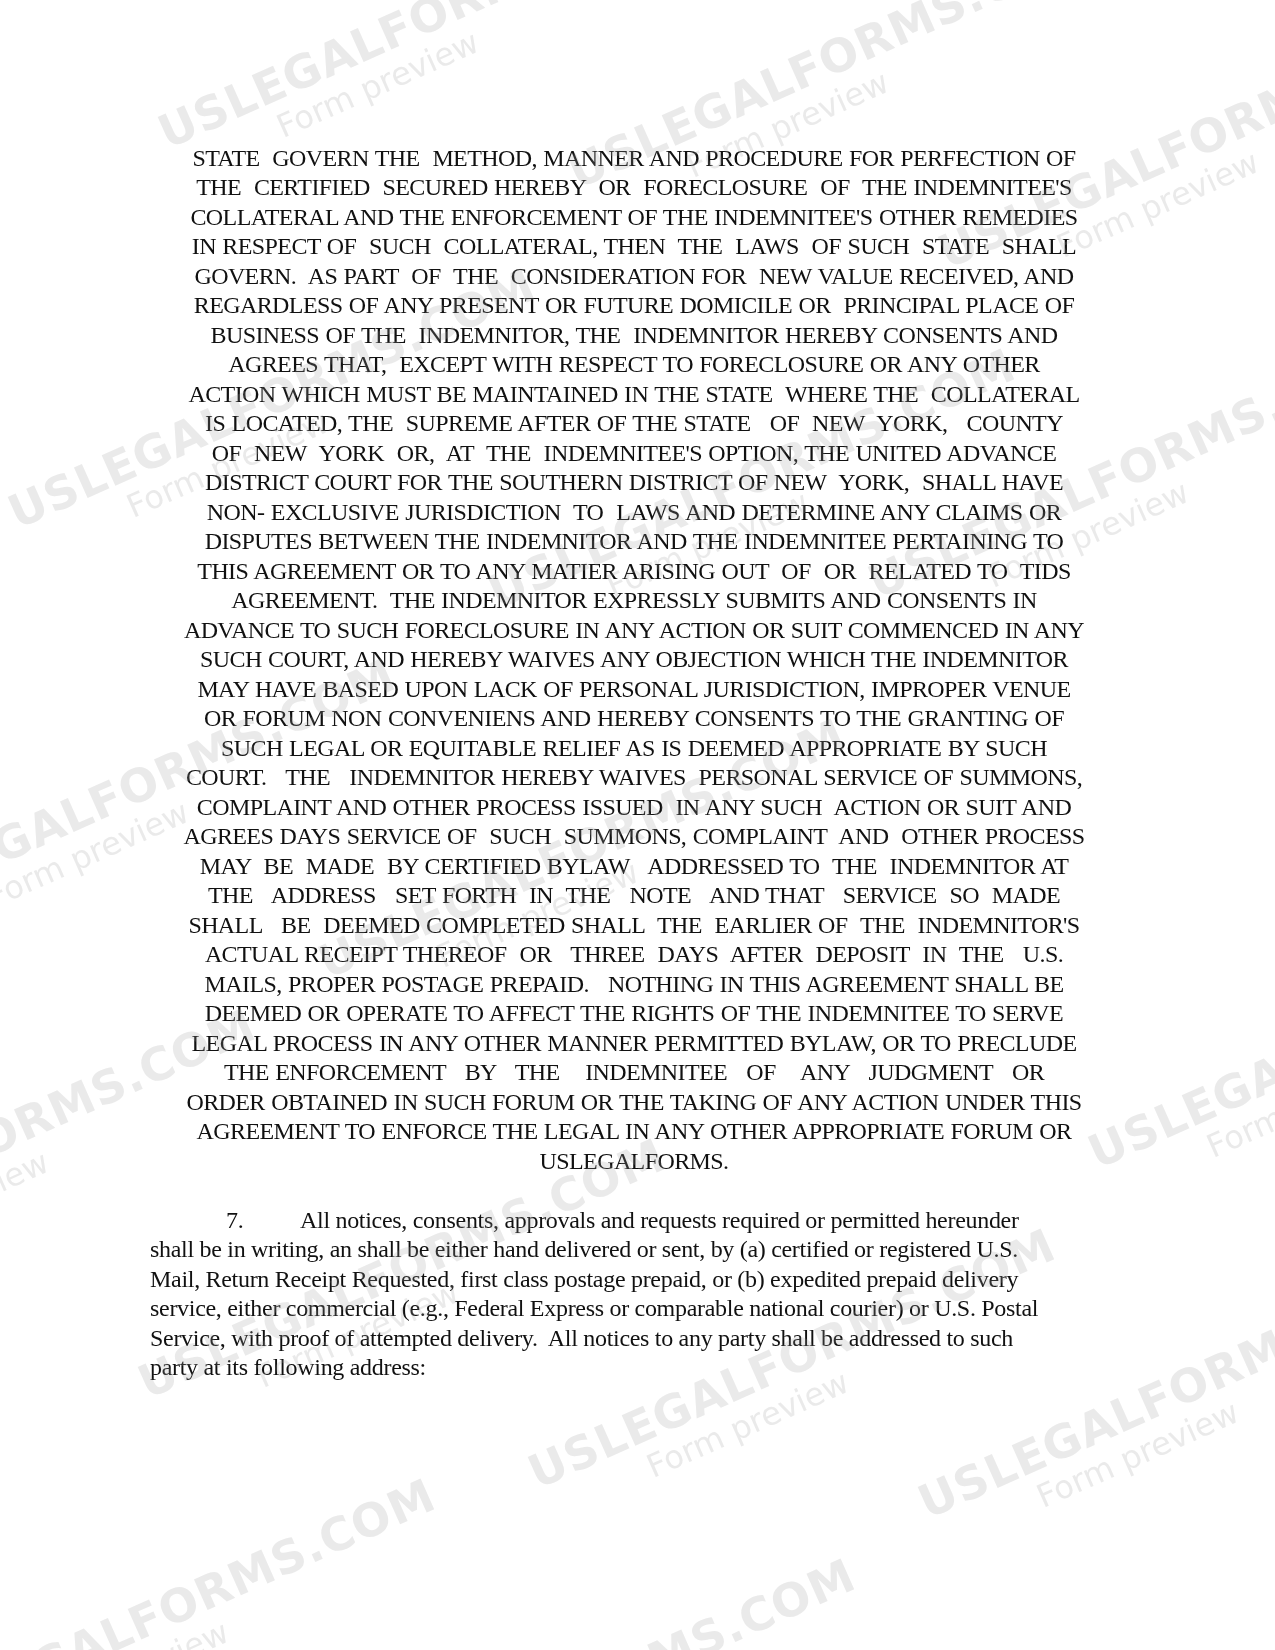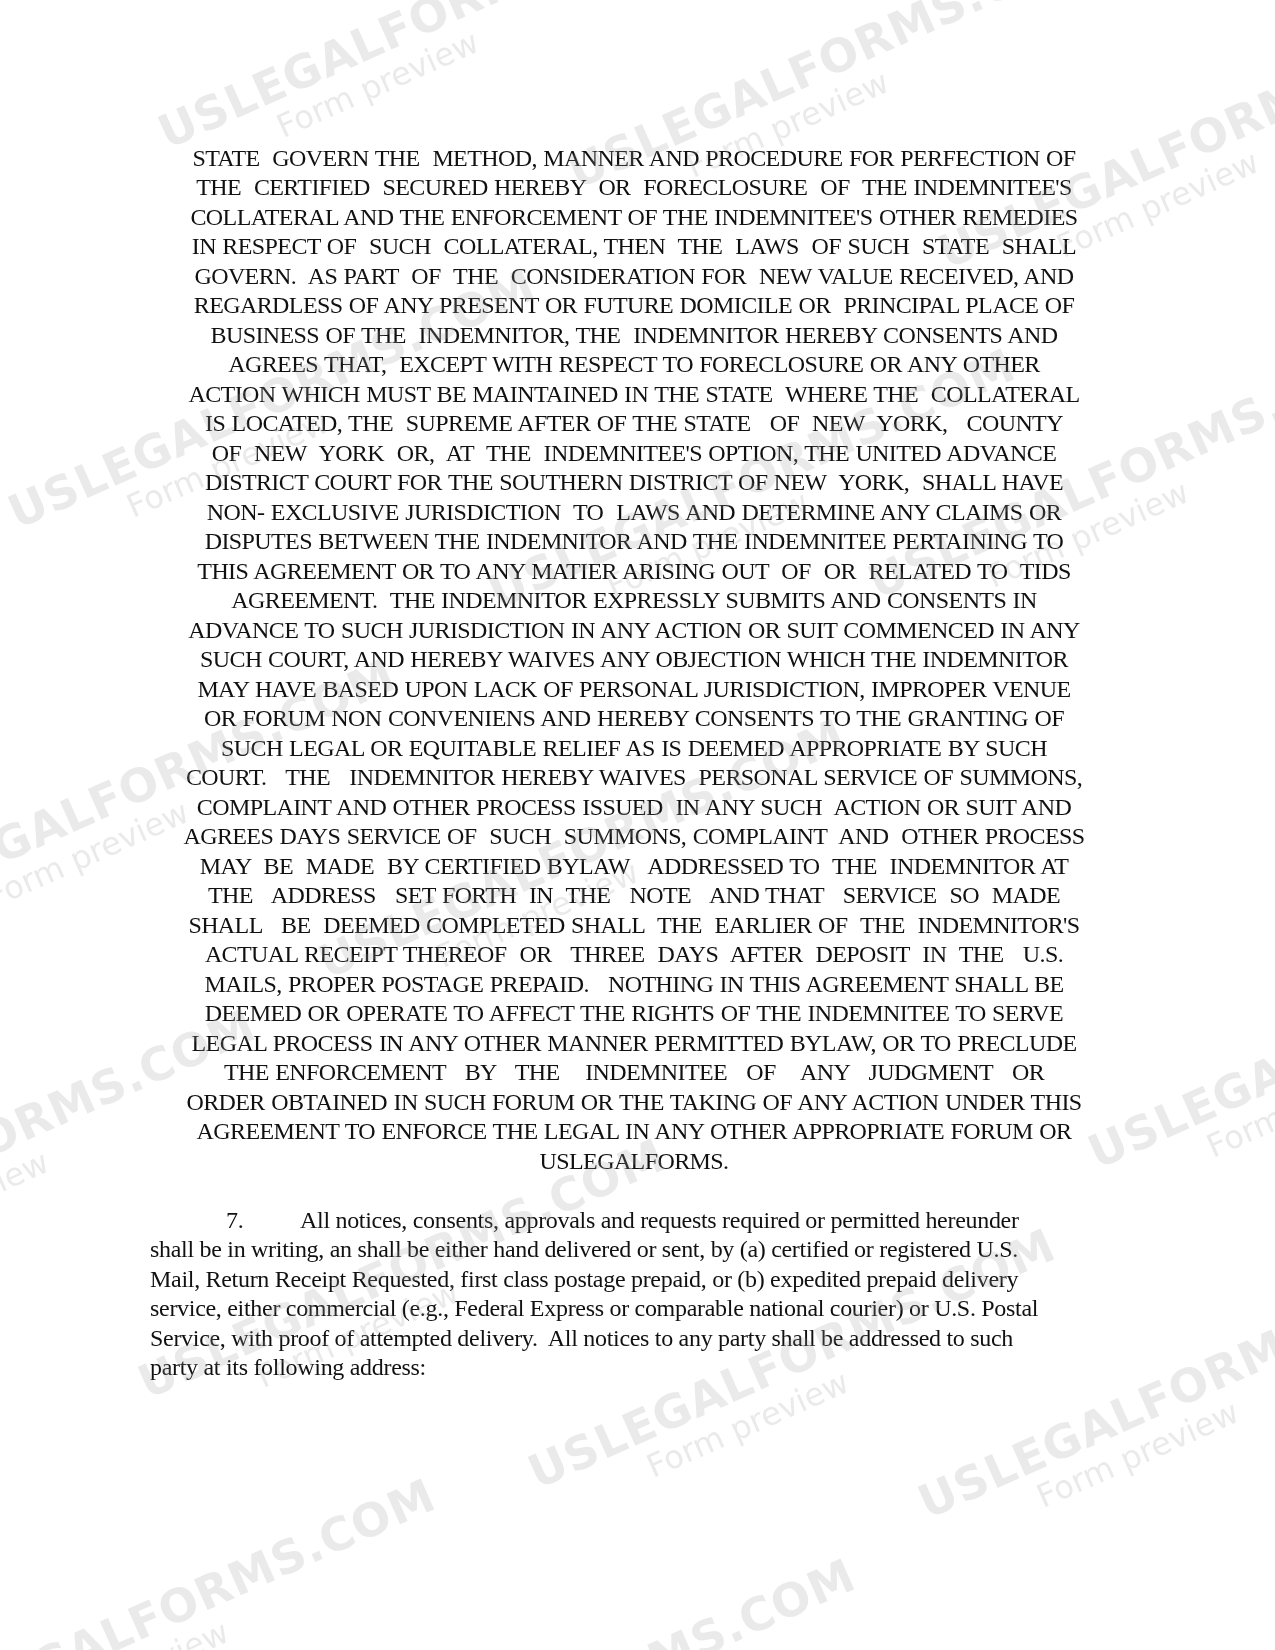--- a/index.html
+++ b/index.html
@@ -44,21 +44,21 @@
     <div class="caps-line" style="top:320px">BUSINESS OF THE  INDEMNITOR, THE  INDEMNITOR HEREBY CONSENTS AND</div>
     <div class="caps-line" style="top:349px">AGREES THAT,  EXCEPT WITH RESPECT TO FORECLOSURE OR ANY OTHER</div>
     <div class="caps-line" style="top:379px">ACTION WHICH MUST BE MAINTAINED IN THE STATE  WHERE THE  COLLATERAL</div>
     <div class="caps-line" style="top:408px">IS LOCATED, THE  SUPREME AFTER OF THE STATE   OF  NEW  YORK,   COUNTY</div>
     <div class="caps-line" style="top:438px">OF  NEW  YORK  OR,  AT  THE  INDEMNITEE'S OPTION, THE UNITED ADVANCE</div>
     <div class="caps-line" style="top:467px">DISTRICT COURT FOR THE SOUTHERN DISTRICT OF NEW  YORK,  SHALL HAVE</div>
     <div class="caps-line" style="top:497px">NON- EXCLUSIVE JURISDICTION  TO  LAWS AND DETERMINE ANY CLAIMS OR</div>
     <div class="caps-line" style="top:526px">DISPUTES BETWEEN THE INDEMNITOR AND THE INDEMNITEE PERTAINING TO</div>
     <div class="caps-line" style="top:556px">THIS AGREEMENT OR TO ANY MATIER ARISING OUT  OF  OR  RELATED TO  TIDS</div>
     <div class="caps-line" style="top:585px">AGREEMENT.  THE INDEMNITOR EXPRESSLY SUBMITS AND CONSENTS IN</div>
-    <div class="caps-line" style="top:615px">ADVANCE TO SUCH JURISDICTION IN ANY ACTION OR SUIT COMMENCED IN ANY</div>
+    <div class="caps-line" style="top:615px">ADVANCE TO SUCH FORECLOSURE IN ANY ACTION OR SUIT COMMENCED IN ANY</div>
     <div class="caps-line" style="top:644px">SUCH COURT, AND HEREBY WAIVES ANY OBJECTION WHICH THE INDEMNITOR</div>
     <div class="caps-line" style="top:674px">MAY HAVE BASED UPON LACK OF PERSONAL JURISDICTION, IMPROPER VENUE</div>
     <div class="caps-line" style="top:703px">OR FORUM NON CONVENIENS AND HEREBY CONSENTS TO THE GRANTING OF</div>
     <div class="caps-line" style="top:733px">SUCH LEGAL OR EQUITABLE RELIEF AS IS DEEMED APPROPRIATE BY SUCH</div>
     <div class="caps-line" style="top:762px">COURT.   THE   INDEMNITOR HEREBY WAIVES  PERSONAL SERVICE OF SUMMONS,</div>
     <div class="caps-line" style="top:792px">COMPLAINT AND OTHER PROCESS ISSUED  IN ANY SUCH  ACTION OR SUIT AND</div>
     <div class="caps-line" style="top:821px">AGREES DAYS SERVICE OF  SUCH  SUMMONS, COMPLAINT  AND  OTHER PROCESS</div>
     <div class="caps-line" style="top:851px">MAY  BE  MADE  BY CERTIFIED BYLAW   ADDRESSED TO  THE  INDEMNITOR AT</div>
     <div class="caps-line" style="top:880px">THE   ADDRESS   SET FORTH  IN  THE   NOTE   AND THAT   SERVICE  SO  MADE</div>
     <div class="caps-line" style="top:910px">SHALL   BE  DEEMED COMPLETED SHALL  THE  EARLIER OF  THE  INDEMNITOR'S</div>

